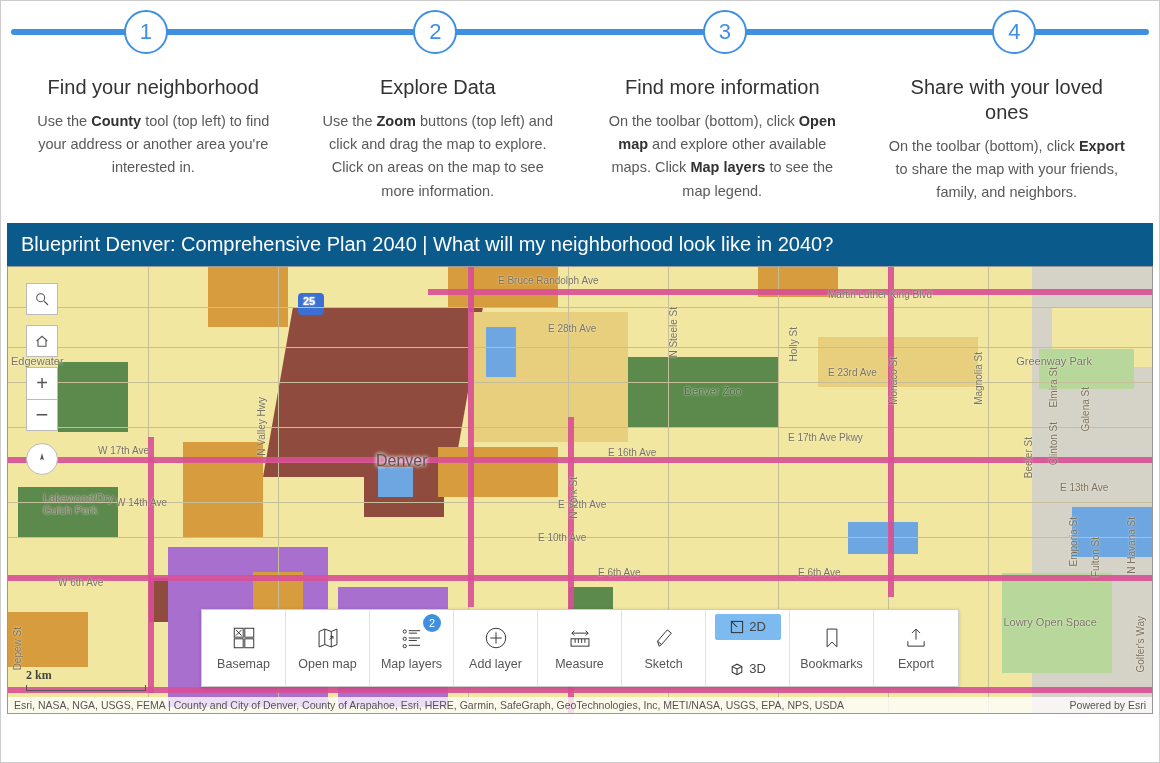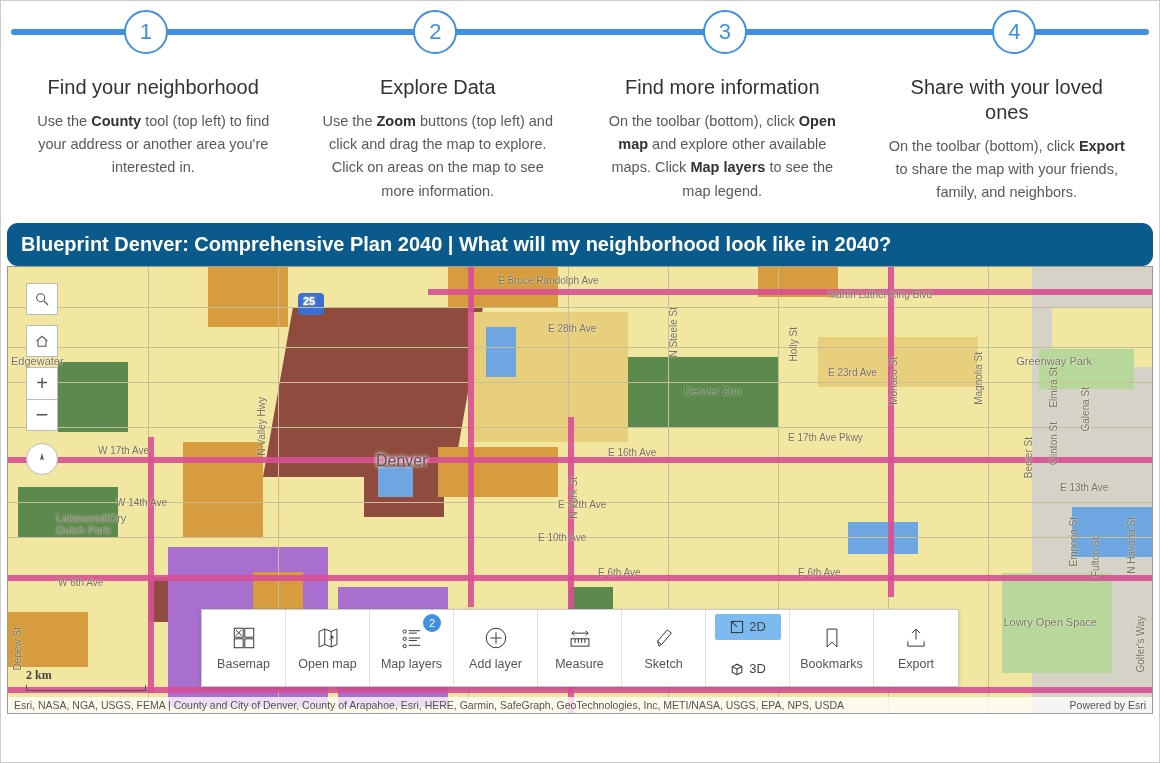--- a/index.html
+++ b/index.html
@@ -23,24 +23,23 @@
 
   .step-texts { display: flex; padding: 0 10px 14px 10px; }
   .step-col { flex: 1; padding: 14px 22px 0 22px; text-align: center; }
   .step-title { font-size: 20px; color: #323232; margin-bottom: 10px; line-height: 1.25; }
   .step-desc  { font-size: 14.5px; line-height: 1.6; color: #595959; }
   .step-desc b { color: #323232; font-weight: 700; }
 
   
   .map-header {
     background: #0a5a8c; color: #fff;
-    font-size: 20px; font-weight: 700;
+    font-size: 20px; font-weight: 400;
     padding: 10px 14px;
     margin: 4px 6px 0 6px;
-    border-radius: 11px;
   }
 
   
   .map {
     position: relative;
     margin: 0 6px 6px 6px;
     height: 448px;
     border: 1px solid #999;
     overflow: hidden;
     background: #f4edc8;
@@ -249,21 +248,21 @@
       <div class="road-mag-h" style="top:22px;left:420px;"></div>
       <div class="road-mag-v" style="left:460px;top:0;height:340px;"></div>
       <div class="road-mag-v" style="left:560px;top:150px;bottom:0;"></div>
       <div class="road-mag-v" style="left:880px;top:0;height:330px;"></div>
       <div class="road-mag-h" style="top:420px;"></div>
       <div class="road-mag-v" style="left:140px;top:170px;bottom:20px;"></div>
 
       <span class="city-lbl" style="left:368px;top:185px;">Denver</span>
       <span class="park-lbl" style="left:638px;top:118px;">Denver Zoo</span>
       <span class="hood-lbl" style="left:3px;top:88px;">Edgewater</span>
-      <span class="hood-lbl" style="left:48px;top:225px;width:90px;margin-top:20px;">Lakewood/Dry Gulch Park</span>
+      <span class="hood-lbl" style="left:35px;top:225px;width:90px;">Lakewood/Dry Gulch Park</span>
       <span class="hood-lbl" style="right:55px;bottom:85px;">Lowry Open Space</span>
       <span class="hood-lbl" style="right:60px;top:88px;">Greenway Park</span>
 
       <span class="street-lbl" style="left:490px;top:8px;">E Bruce Randolph Ave</span>
       <span class="street-lbl" style="left:820px;top:22px;">Martin Luther King Blvd</span>
       <span class="street-lbl" style="left:540px;top:56px;">E 28th Ave</span>
       <span class="street-lbl" style="left:820px;top:100px;">E 23rd Ave</span>
       <span class="street-lbl" style="left:780px;top:165px;">E 17th Ave Pkwy</span>
       <span class="street-lbl" style="left:600px;top:180px;">E 16th Ave</span>
       <span class="street-lbl" style="left:550px;top:232px;">E 12th Ave</span>

